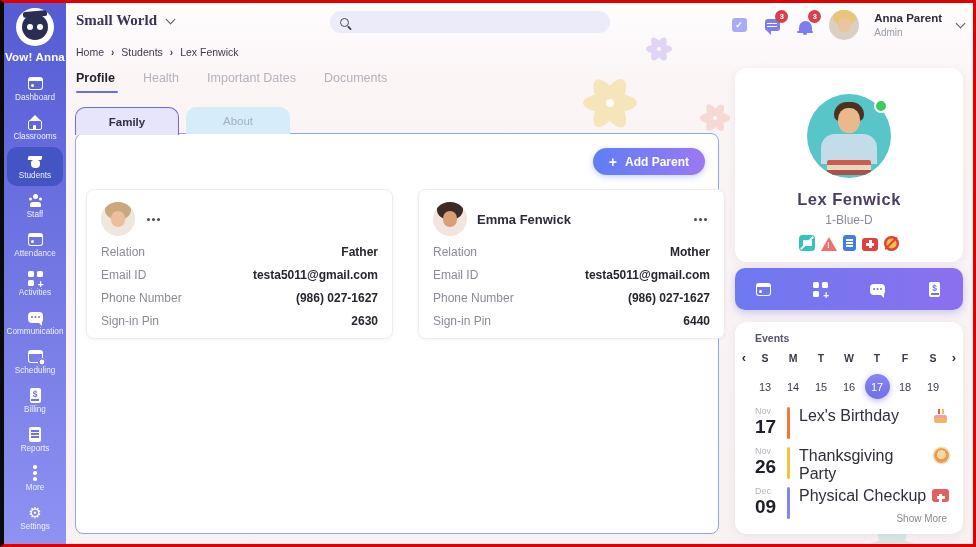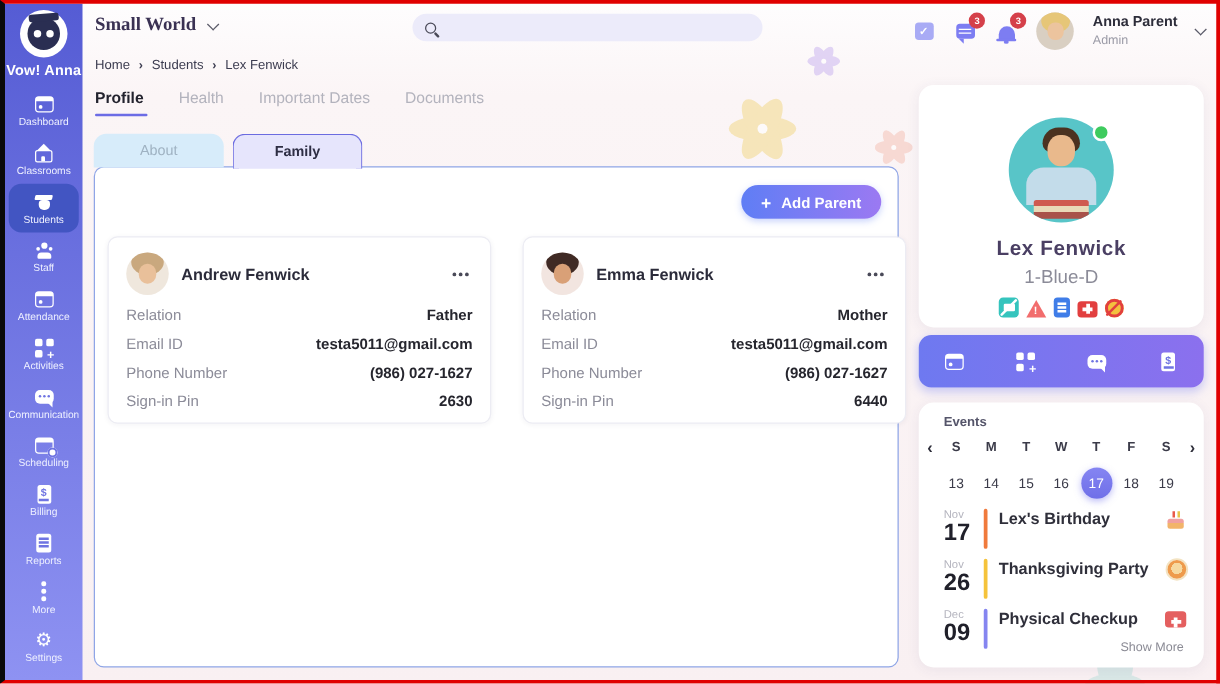--- a/index.html
+++ b/index.html
@@ -128,21 +128,21 @@
   .profile-card{top:68px;height:194px;display:flex;flex-direction:column;align-items:center}
   .photo-wrap{position:relative;margin-top:26px}
   .photo{position:relative;width:84px;height:84px;border-radius:50%;background:#58c5c8;overflow:hidden}
   .photo .hair{position:absolute;left:27px;top:8px;width:30px;height:20px;background:#4b3220;border-radius:14px 14px 8px 8px}
   .photo .face{position:absolute;left:31px;top:14px;width:22px;height:25px;background:#e9b98c;border-radius:46%}
   .photo .shirt{position:absolute;left:14px;top:40px;width:56px;height:30px;background:#c3dcea;border-radius:14px 14px 0 0}
   .photo .books{position:absolute;left:20px;bottom:3px;width:44px;height:15px;border-radius:2px;
     background:linear-gradient(180deg,#cf5a50 0 33%,#e9d9b8 33% 66%,#a8524a 66%)}
   .status-dot{position:absolute;right:3px;top:5px;width:14px;height:14px;border-radius:50%;background:#3ecb5e;border:2.5px solid #fff}
   .stud-name{margin-top:12px;font-size:16.5px;font-weight:700;color:#4a3f63;letter-spacing:.5px}
-  .stud-class{margin-top:4px;font-size:15px;color:#8b8b98}
+  .stud-class{margin-top:4px;font-size:12px;color:#8b8b98}
   .status-row{margin-top:8px;display:flex;align-items:center;gap:6px}
   .st-ic{position:relative;width:16px;height:16px}
   .st-nophoto{background:#35c4bd;border-radius:3.5px}
   .st-nophoto::before{content:"";position:absolute;left:3.5px;top:5px;width:9px;height:6px;background:#fff;border-radius:1px}
   .st-nophoto::after{content:"";position:absolute;left:7px;top:-1px;width:2px;height:18px;background:#fff;transform:rotate(45deg);border-radius:1px}
   .st-warn{width:0;height:0;border-left:8px solid transparent;border-right:8px solid transparent;border-bottom:14px solid #f26d6d;margin-top:1px}
   .st-warn::after{content:"!";position:absolute;left:-2px;top:3.5px;color:#fff;font-size:8.5px;font-weight:800}
   .st-doc{width:13px;height:16px;background:#3f7de8;border-radius:3px}
   .st-doc::before{content:"";position:absolute;left:3px;right:3px;top:4px;height:1.6px;background:#fff;box-shadow:0 3px 0 #fff,0 6px 0 #fff}
   .st-aid{width:16px;height:13px;background:#e23f3f;border-radius:3px;margin-top:2px}
@@ -166,21 +166,21 @@
   .dt-col{flex:1;display:flex;align-items:center;justify-content:center;font-size:11px;color:#3b3b49;cursor:pointer}
   .dt-spacer{width:14px}
   .dt-sel{width:25px;height:25px;border-radius:50%;color:#fff;display:flex;align-items:center;justify-content:center;
     box-shadow:0 2px 6px rgba(122,122,240,.5)}
   .ev-list{margin-top:8px}
   .ev-row{height:40px;display:flex;align-items:flex-start;padding:0 14px 0 20px;cursor:pointer}
   .ev-date{width:30px;line-height:1}
   .ev-month{font-size:9px;color:#b4b4be}
   .ev-day{font-size:19px;color:#20202a;font-weight:600;margin-top:1px}
   .ev-bar{width:3px;height:32px;border-radius:2px;margin:0 9px 0 2px}
-  .ev-title{flex:1;font-size:13px;color:#2f2f3a;font-weight:700}
+  .ev-title{flex:1;font-size:16px;color:#2f2f3a;font-weight:400}
   .ev-ic{position:relative;width:17px;height:17px}
   .ev-cake::before{content:"";position:absolute;left:2px;bottom:1px;width:13px;height:8px;border-radius:2px;
     background:linear-gradient(180deg,#f0a0a0 0 3px,#f2b46a 3px)}
   .ev-cake::after{content:"";position:absolute;left:5.5px;top:2px;width:2px;height:4.5px;background:#e85a4a;box-shadow:4px 0 0 #e8c44a}
   .ev-badge{width:15px;height:15px;border-radius:50%;margin-top:1px;
     background:radial-gradient(circle at 50% 45%,#f6d9a0 0 40%,#ee9b4c 41% 100%);box-shadow:0 0 0 1.5px #f3e3c2}
   .ev-kit{width:17px;height:13px;background:#e45f5f;border-radius:3px;margin-top:2px}
   .ev-kit::before{content:"";position:absolute;left:7px;top:4.5px;width:3px;height:8px;background:#fff}
   .ev-kit::after{content:"";position:absolute;left:4.5px;top:7px;width:8px;height:3px;background:#fff}
   .show-more{position:absolute;right:16px;bottom:10px;font-size:10px;color:#8b8b95;cursor:pointer}
@@ -333,34 +333,33 @@
   </nav>
 
   <div class="tabs">
     <span class="tab active">Profile</span>
     <span class="tab">Health</span>
     <span class="tab">Important Dates</span>
     <span class="tab">Documents</span>
   </div>
 
   <div class="subtabs">
+    <span class="subtab st-family">Family</span>
     <span class="subtab st-about">About</span>
-    <span class="subtab st-family">Family</span>
   </div>
 
   <section class="panel">
     <button class="add-btn">
       <span class="plus"></span>
       <span>Add Parent</span>
     </button>
 
     <div class="pcard c1">
       <div class="pcard-head">
         <div class="avatar av-andrew"></div>
-        <span class="pcard-name">Andrew Fenwick</span>
         <span class="menu-dots"></span>
       </div>
       <div class="prow">
           <span class="plabel">Relation</span>
           <span class="pvalue">Father</span>
         </div>
       <div class="prow">
           <span class="plabel">Email ID</span>
           <span class="pvalue">testa5011@gmail.com</span>
         </div>

